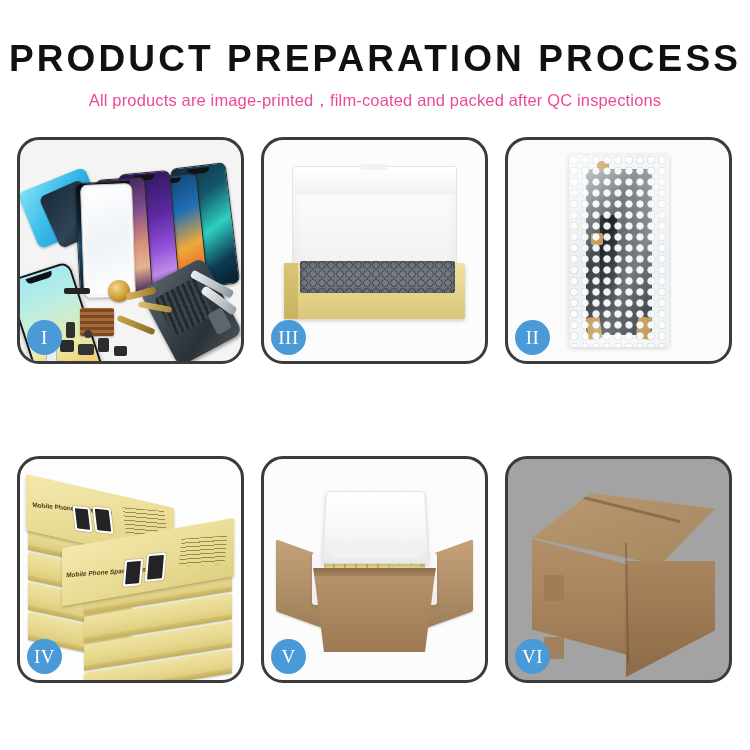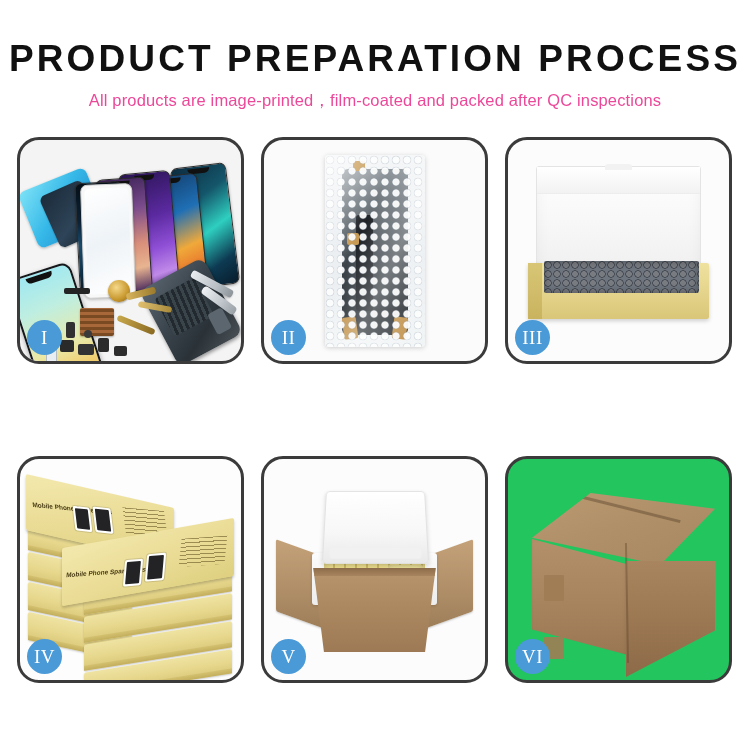--- a/index.html
+++ b/index.html
@@ -221,21 +221,21 @@
       background:linear-gradient(180deg,#fbfbfb,#ededed);border-radius:3px;
       box-shadow:0 1px 3px rgba(0,0,0,.15);}
   .ybars{position:absolute;left:46px;right:46px;top:74px;height:38px;
       background:repeating-linear-gradient(90deg,#eadc8c 0 9px,#cbb863 9px 11px);
       border-radius:2px;box-shadow:inset 0 0 6px rgba(0,0,0,.18);}
   .ybars2{position:absolute;left:110px;right:48px;top:78px;height:34px;
       background:repeating-linear-gradient(0deg,#f0e49a 0 7px,#d2bf6c 7px 9px);
       border-radius:2px;box-shadow:inset 0 0 6px rgba(0,0,0,.18);}
 
   
-  .p6{background:#22c55e;}
+  .p6{background:#a3a3a3;}
   .ctn{position:absolute;left:18px;top:34px;right:14px;bottom:26px;}
   .ctn-top{position:absolute;left:6px;top:0;right:0;height:72px;
       background:linear-gradient(160deg,#bb9a72 0%,#b09068 45%,#a78760 100%);
       clip-path:polygon(32% 0,100% 22%,70% 100%,0 62%);
       box-shadow:0 1px 2px rgba(0,0,0,.16);}
   .ctn-top::after{content:"";position:absolute;left:18%;top:18%;width:64%;height:3px;
       background:rgba(90,68,44,.45);transform:rotate(14deg);}
   .ctn-left{position:absolute;left:6px;top:46px;width:96px;height:116px;
       background:linear-gradient(180deg,#b3906a 0%,#a9855f 50%,#9a7753 100%);
       clip-path:polygon(0 0,100% 22%,100% 100%,0 78%);
@@ -302,47 +302,47 @@
         <div class="sq4"></div>
         <div class="sq5"></div>
         <div class="sq6"></div>
         <div class="sim"></div>
         <div class="tweez"></div>
         <div class="screwdrv"></div>
       </div>
       <div class="badge">I</div>
     </div>
 
+    <div class="panel p3">
+      <div class="stage">
+        <div class="box3">
+          <div class="lid3"></div>
+          <div class="foam3"></div>
+          <div class="tray3"></div>
+          <div class="items3"></div>
+        </div>
+      </div>
+      <div class="badge">III</div>
+    </div>
+
     <div class="panel p2">
       <div class="stage">
         <div class="bubblebag">
           <div class="innerpart"></div>
           <div class="tab-a"></div>
           <div class="tab-b"></div>
           <div class="tab-c"></div>
           <div class="tab-d"></div>
           <div class="bubbles"></div>
           <div class="bagsheen"></div>
         </div>
       </div>
       <div class="badge">II</div>
     </div>
 
-    <div class="panel p3">
-      <div class="stage">
-        <div class="box3">
-          <div class="lid3"></div>
-          <div class="foam3"></div>
-          <div class="tray3"></div>
-          <div class="items3"></div>
-        </div>
-      </div>
-      <div class="badge">III</div>
-    </div>
-
     <div class="panel p4">
       <div class="stage">
         <div class="stack">
 
           <div class="sbox" style="left:2px;top:52px;width:104px;height:28px;transform:skewY(12deg);">
               <div class="edge"></div>
             </div>
           <div class="sbox" style="left:2px;top:82px;width:104px;height:28px;transform:skewY(12deg);">
               <div class="edge"></div>
             </div>

